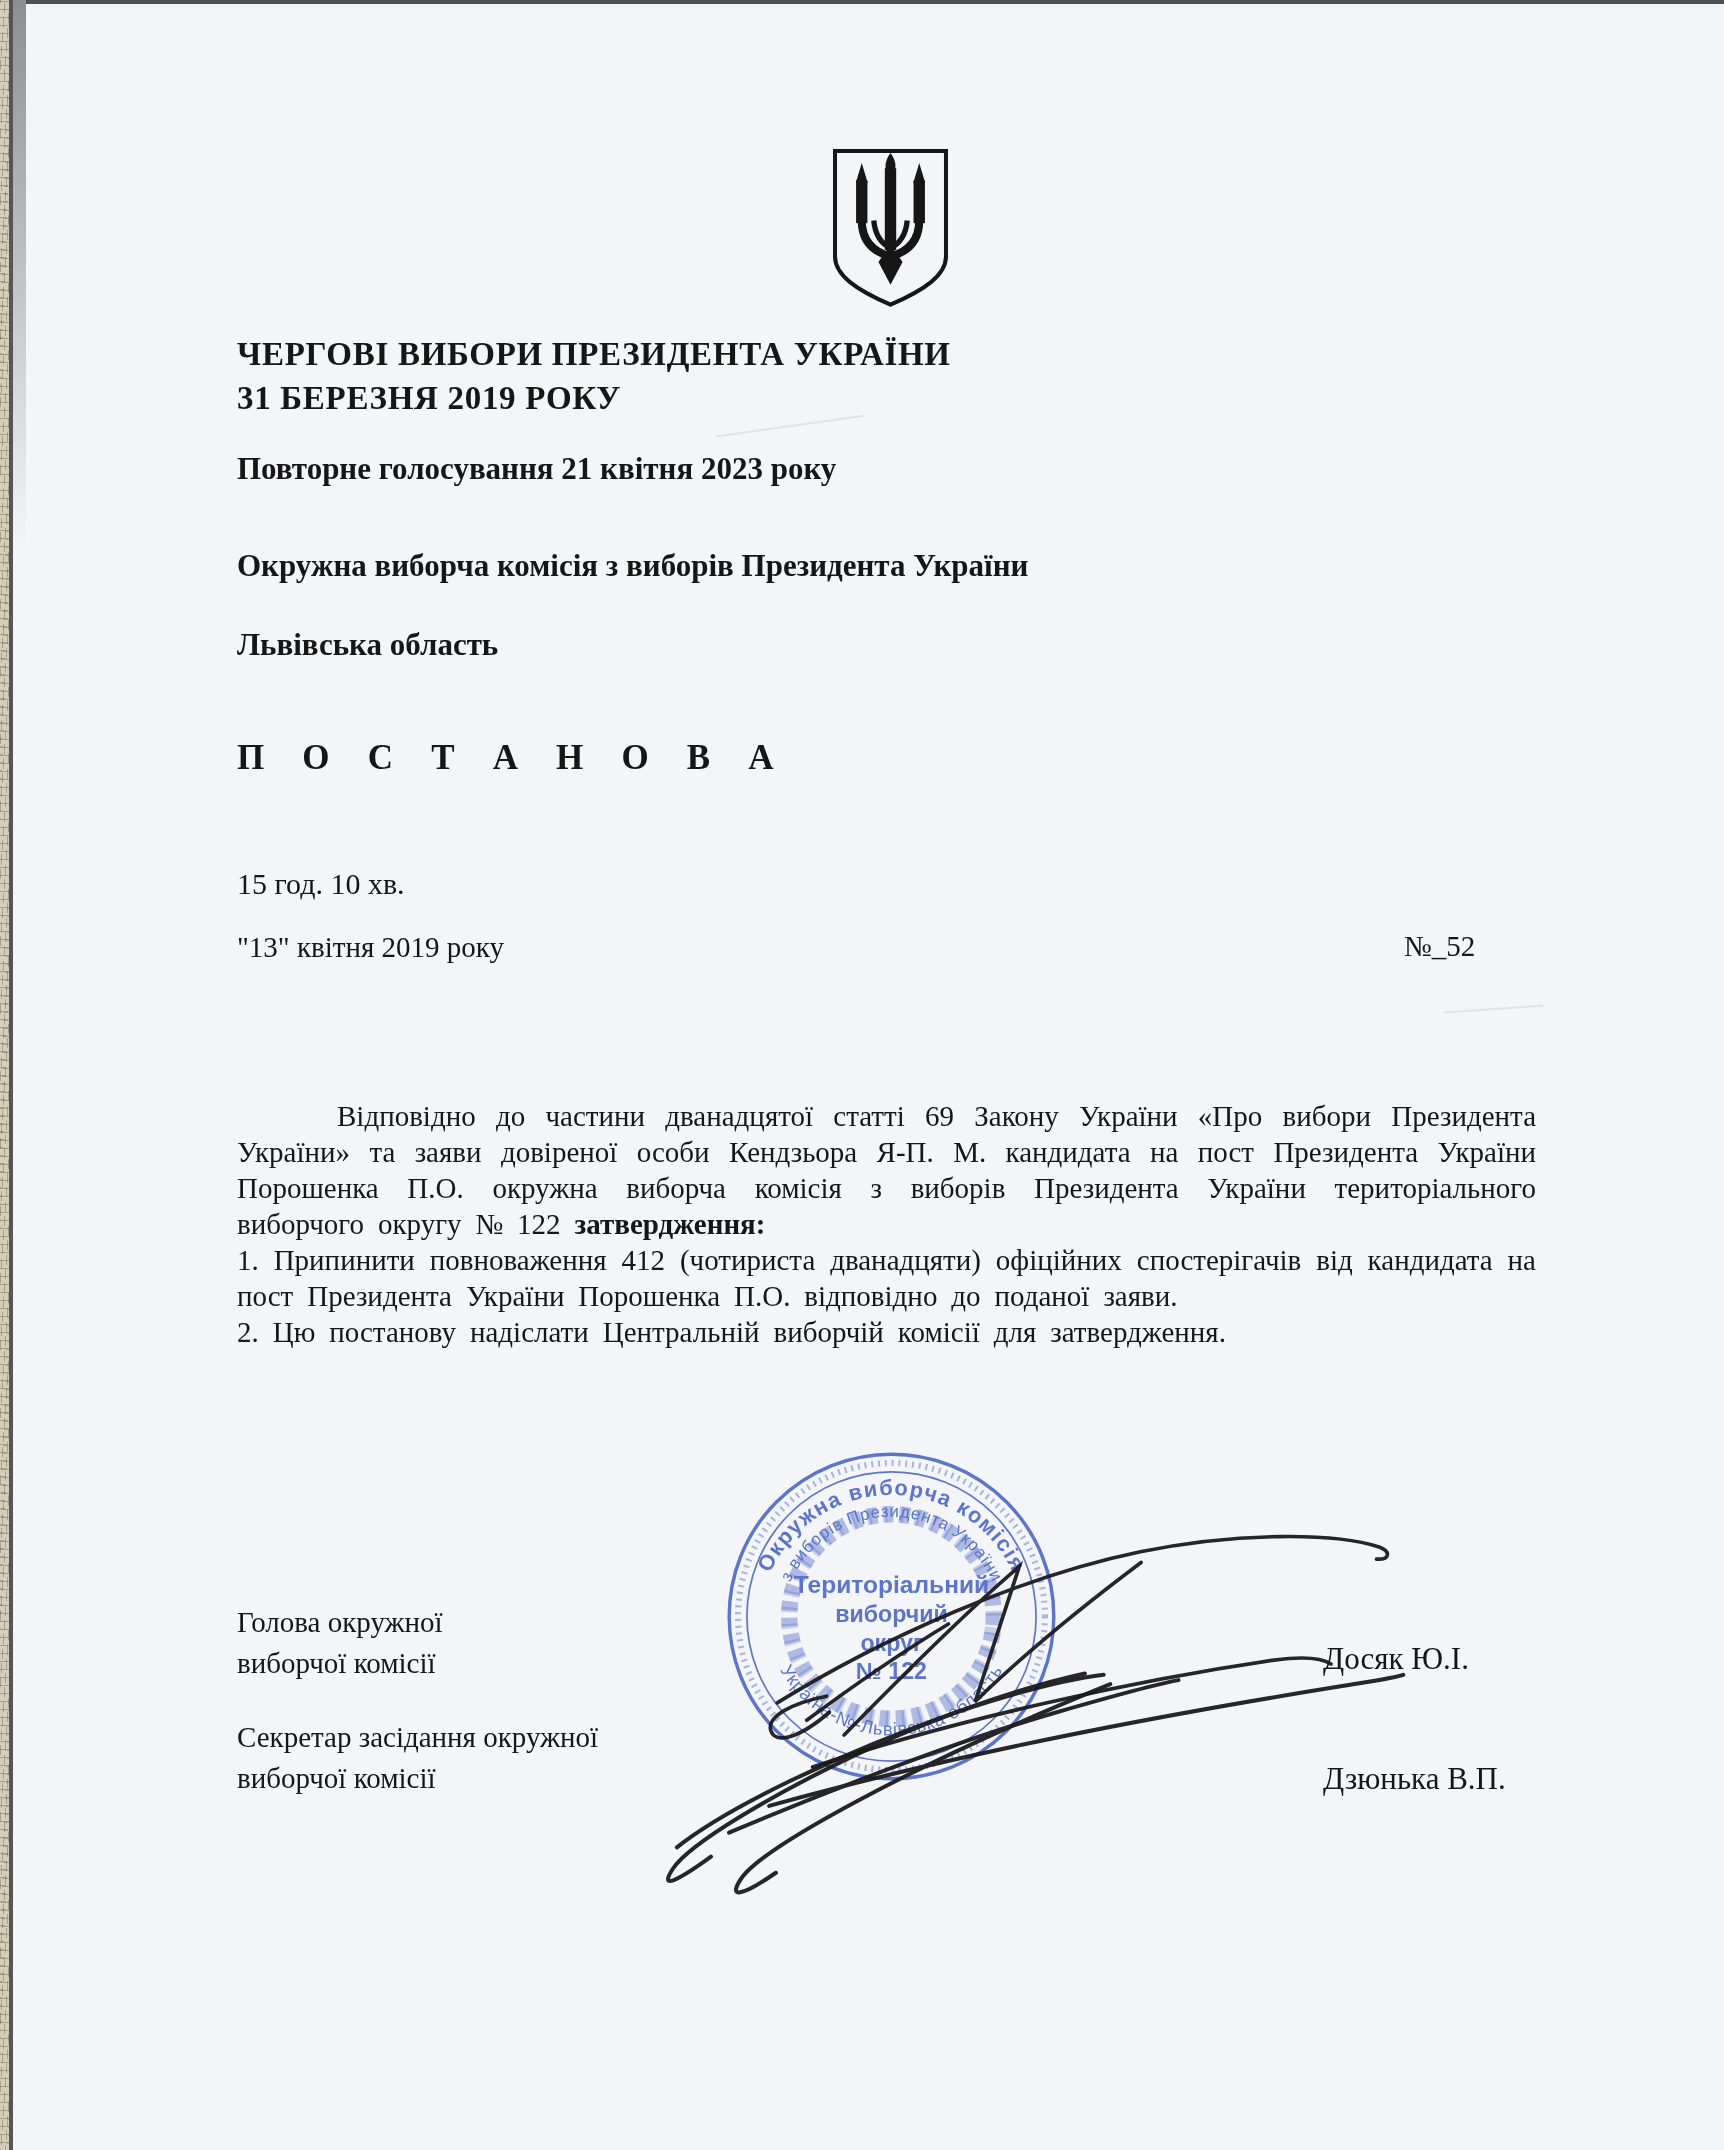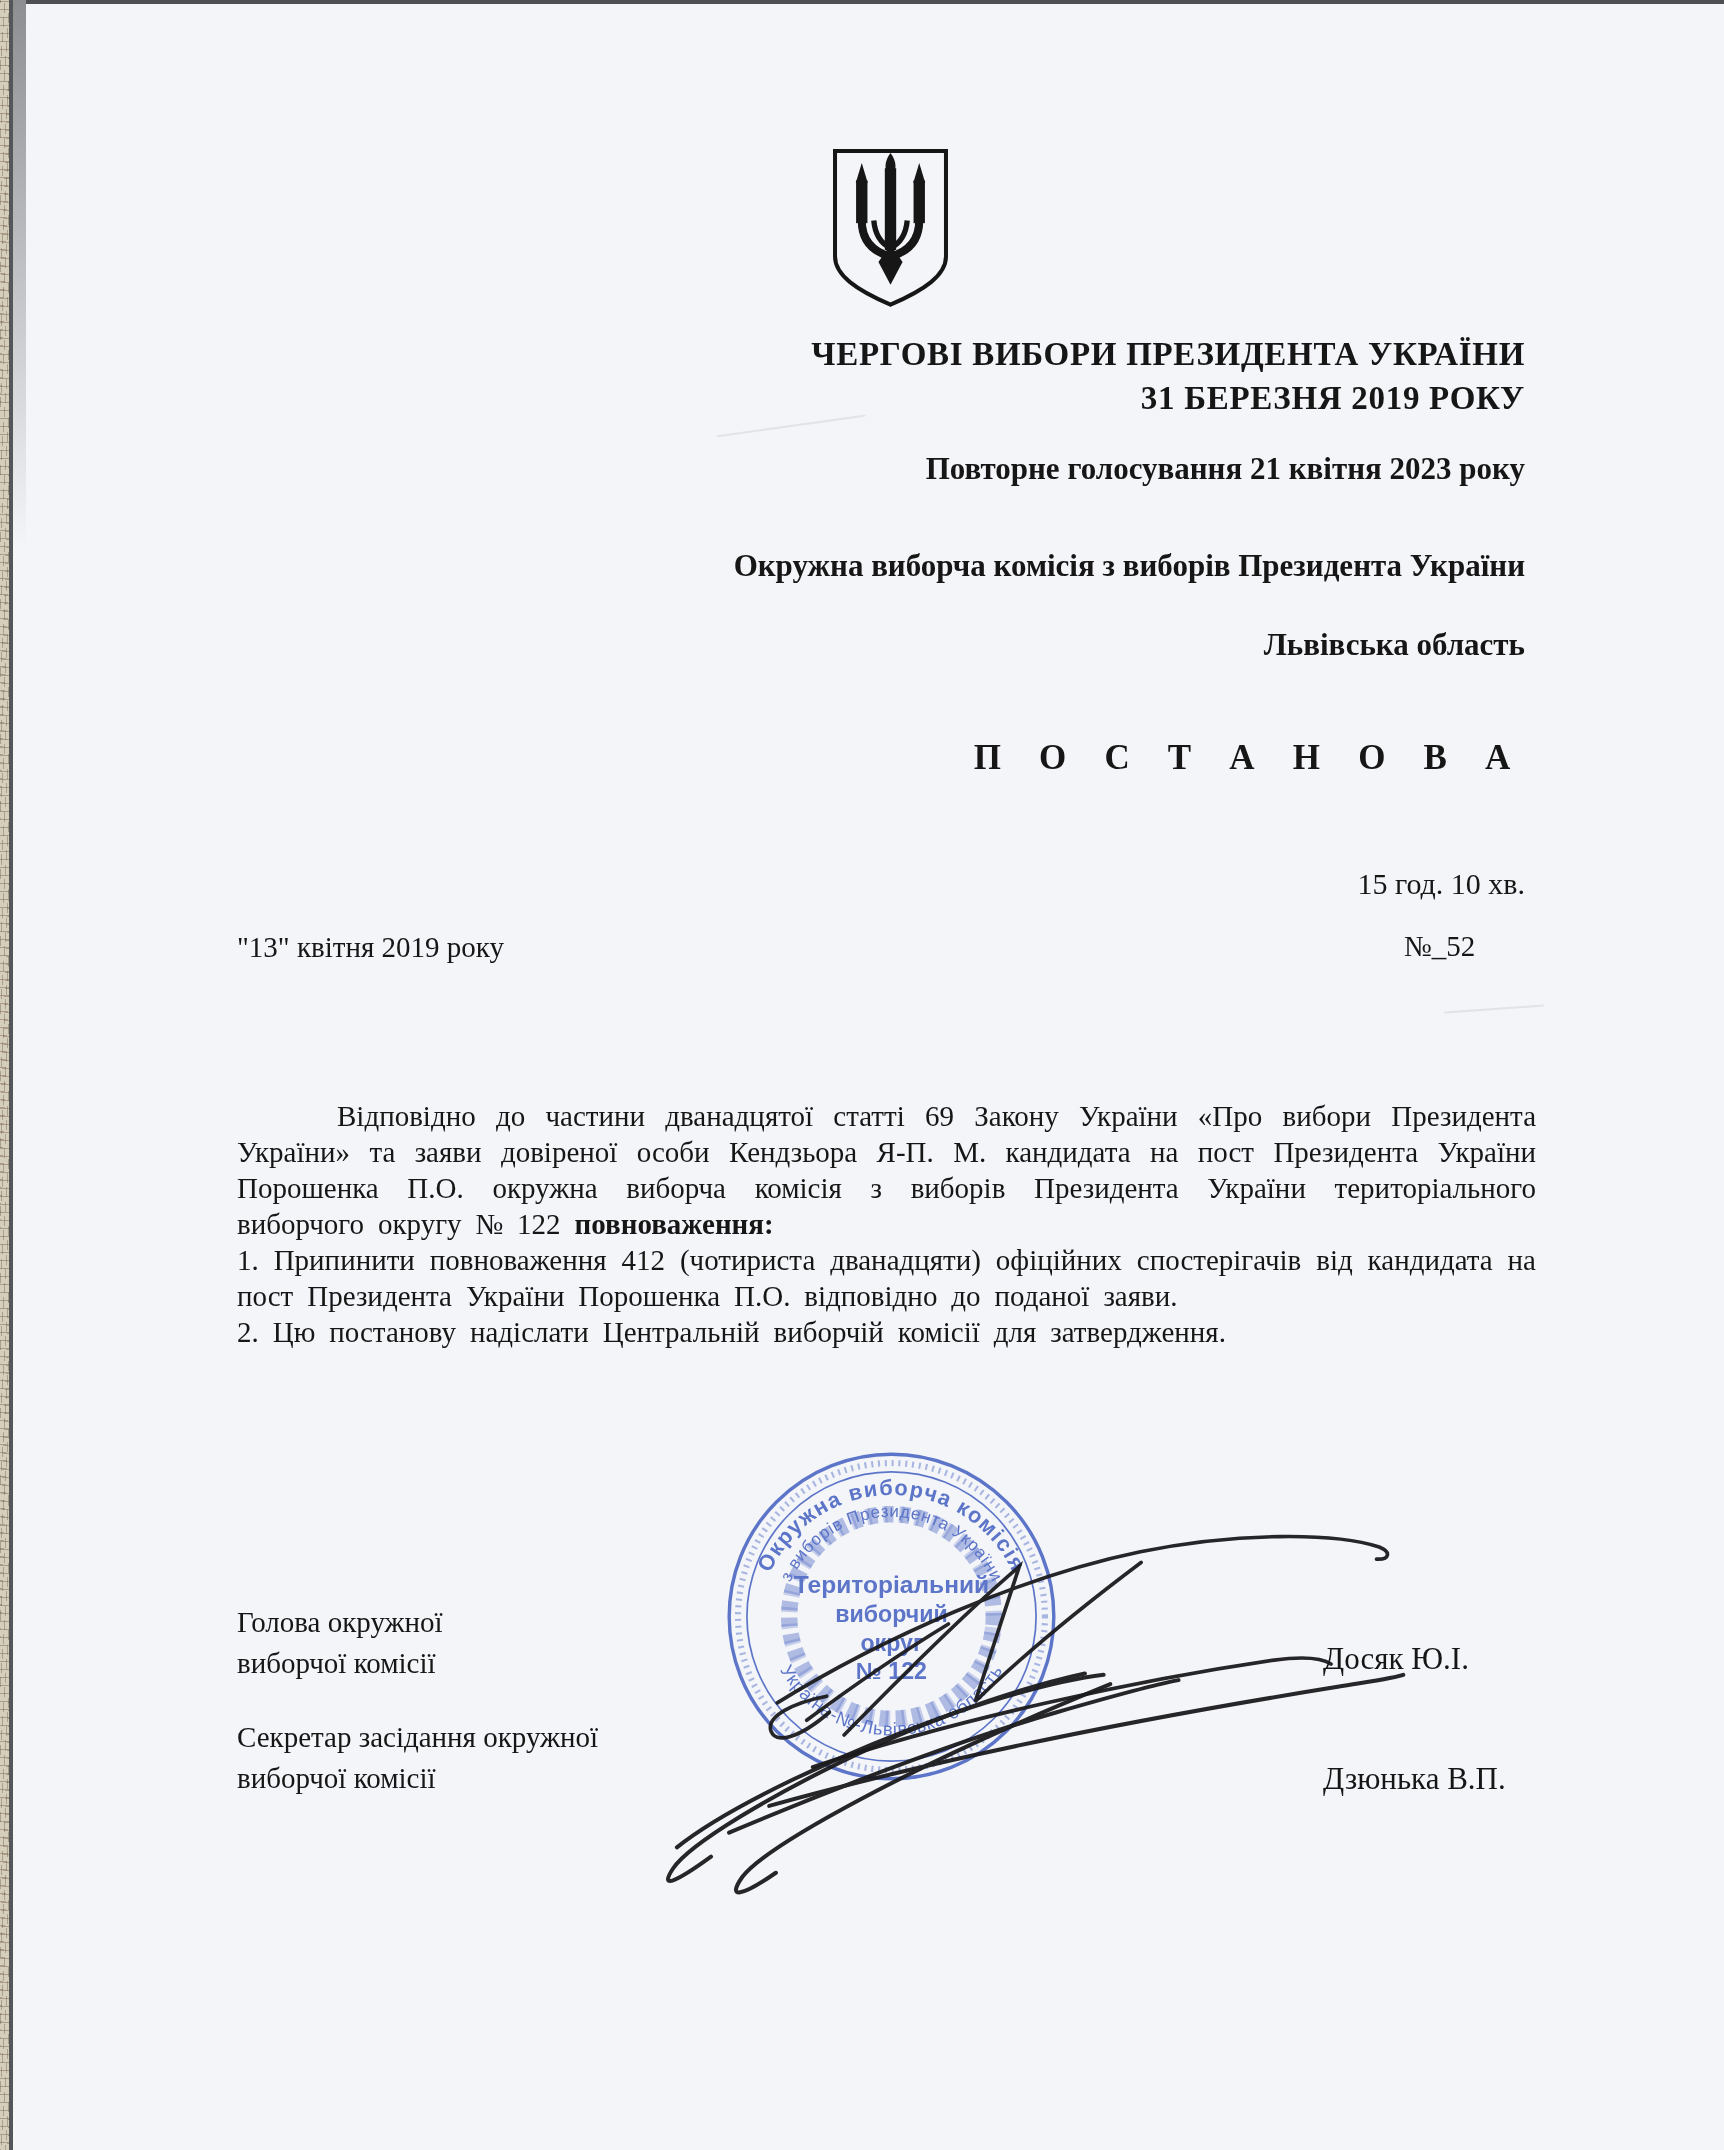--- a/index.html
+++ b/index.html
@@ -16,21 +16,21 @@
     background-image:
       repeating-linear-gradient(4deg, rgba(92,66,42,.35) 0 1.3px, rgba(0,0,0,0) 1.3px 8px),
       repeating-linear-gradient(94deg, rgba(60,45,25,.28) 0 0.7px, rgba(0,0,0,0) 0.7px 4.7px);
   }
   .edge-left-line{position:absolute;left:8.7px;top:0;width:4px;height:100%;background:#55565a;}
   .edge-left-shadow{position:absolute;left:12.7px;top:0;width:13.4px;height:548px;
     background:linear-gradient(180deg,#8d8e92 0%, rgba(141,142,146,0) 100%);}
   .scratch{position:absolute;background:rgba(70,70,82,.10);border-radius:1.3px;}
 
   
-  .center-line{position:absolute;left:221px;width:1304px;text-align:right;white-space:nowrap;}
+  .center-line{position:absolute;left:237px;width:1304px;text-align:left;white-space:nowrap;}
   .t-title{font-size:33px;font-weight:bold;letter-spacing:0.7px;}
   .t-sub{font-size:31px;font-weight:bold;}
   .t-comm{font-size:31px;font-weight:bold;}
   .t-doctype{font-size:35px;font-weight:bold;letter-spacing:.42em;}
   .t-plain{font-size:30px;}
   .t-subject{font-size:30px;font-weight:bold;}
 
   .date-left{position:absolute;left:237px;top:931px;font-size:29px;white-space:nowrap;}
   .doc-number{position:absolute;left:1404px;top:930px;font-size:29px;white-space:nowrap;}
 
@@ -95,21 +95,21 @@
 
   <div class="center-line t-doctype" style="top:738px;">П О С Т А Н О В А</div>
   <div class="center-line t-plain" style="top:867px;">15 год. 10 хв.</div>
 
   <div class="date-left">"13" квітня 2019 року</div>
   <div class="doc-number">№_52</div>
 
 
   <div class="flow">
     <p class="p-intro"><span>Відповідно до частини дванадцятої статті 69 Закону України «Про вибори Президента України» та заяви довіреної особи Кендзьора Я-П. М. кандидата на пост Президента України Порошенка П.О. окружна виборча комісія з виборів Президента України територіального виборчого округу № 122</span>
-      <span class="b">повноваження:</span></p>
+      <span class="b">затвердження:</span></p>
     <p class="p-item1">1. Припинити повноваження 412 (чотириста дванадцяти) офіційних спостерігачів від кандидата на пост Президента України Порошенка П.О. відповідно до поданої заяви.</p>
     <p class="p-item2">2. Цю постанову надіслати Центральній виборчій комісії для затвердження.</p>
   </div>
 
   <div class="sig-role role-head">
     <div>Голова окружної</div>
     <div>виборчої комісії</div>
   </div>
   <div class="sig-name name-head">Досяк Ю.І.</div>
 

